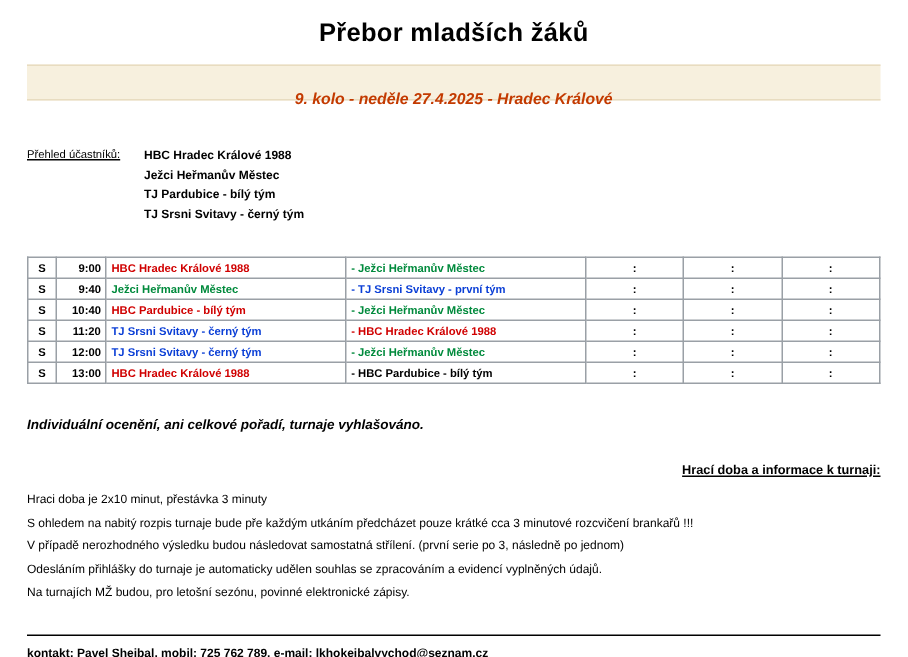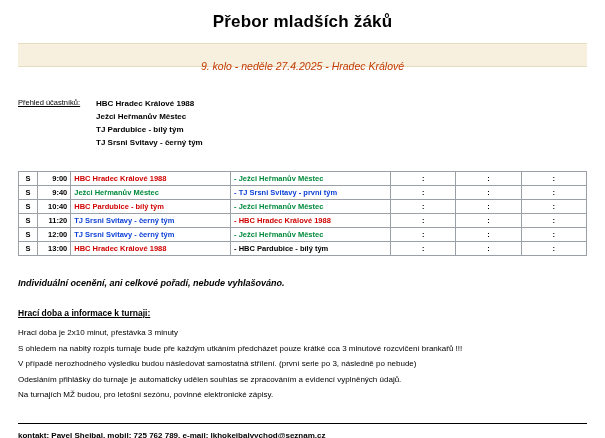--- a/index.html
+++ b/index.html
@@ -35,21 +35,21 @@
     height: 22px;
     background: #f7f0de;
     border-top: 1px solid #e8dcc0;
     border-bottom: 1px solid #e8dcc0;
     display: flex;
     align-items: center;
     justify-content: center;
   }
   .round-bar-text {
     color: #c33a00;
-    font-weight: normal;
+    font-weight: bold;
     font-style: italic;
     font-size: 10.5px;
     margin-top: 21px;
   }
   .participants {
     margin-top: 30px;
     display: flex;
     align-items: flex-start;
   }
   .participants-label {
@@ -106,20 +106,21 @@
     font-size: 9px;
   }
   .rules {
     margin-top: 20px;
   }
   .rules-title {
     font-weight: bold;
     font-size: 8.5px;
     text-decoration: underline;
     margin-bottom: 7px;
+    text-align: right;
   }
   .rules-line {
     font-size: 8px;
     line-height: 15.5px;
   }
   .footer-sep {
     position: absolute;
     left: 18px;
     right: 18px;
     bottom: 26px;
@@ -209,27 +210,27 @@
           <td class="c-home red">HBC Hradec Králové 1988</td>
           <td class="c-away black">- HBC Pardubice - bílý tým</td>
           <td class="c-res">:</td>
           <td class="c-half">:</td>
           <td class="c-shots">:</td>
         </tr>
       </tbody>
     </table>
   </div>
 
-  <div class="note-indiv">Individuální ocenění, ani celkové pořadí, nebude vyhlašováno.</div>
+  <div class="note-indiv">Individuální ocenění, ani celkové pořadí, turnaje vyhlašováno.</div>
 
   <div class="rules">
     <div class="rules-title">Hrací doba a informace k turnaji:</div>
     <div class="rules-line">Hraci doba je 2x10 minut, přestávka 3 minuty</div>
     <div class="rules-line">S ohledem na nabitý rozpis turnaje bude pře každým utkáním předcházet pouze krátké cca 3 minutové rozcvičení brankařů !!!</div>
-    <div class="rules-line">V případě nerozhodného výsledku budou následovat samostatná střílení. (první serie po 3, následně po nebude)</div>
+    <div class="rules-line">V případě nerozhodného výsledku budou následovat samostatná střílení. (první serie po 3, následně po jednom)</div>
     <div class="rules-line">Odesláním přihlášky do turnaje je automaticky udělen souhlas se zpracováním a evidencí vyplněných údajů.</div>
     <div class="rules-line">Na turnajích MŽ budou, pro letošní sezónu, povinné elektronické zápisy.</div>
   </div>
 
   <div class="footer-sep"></div>
   <div class="footer">kontakt: Pavel Shejbal, mobil: 725 762 789, e-mail: lkhokejbalvychod@seznam.cz</div>
 
 </div>
 
 </body></html>

